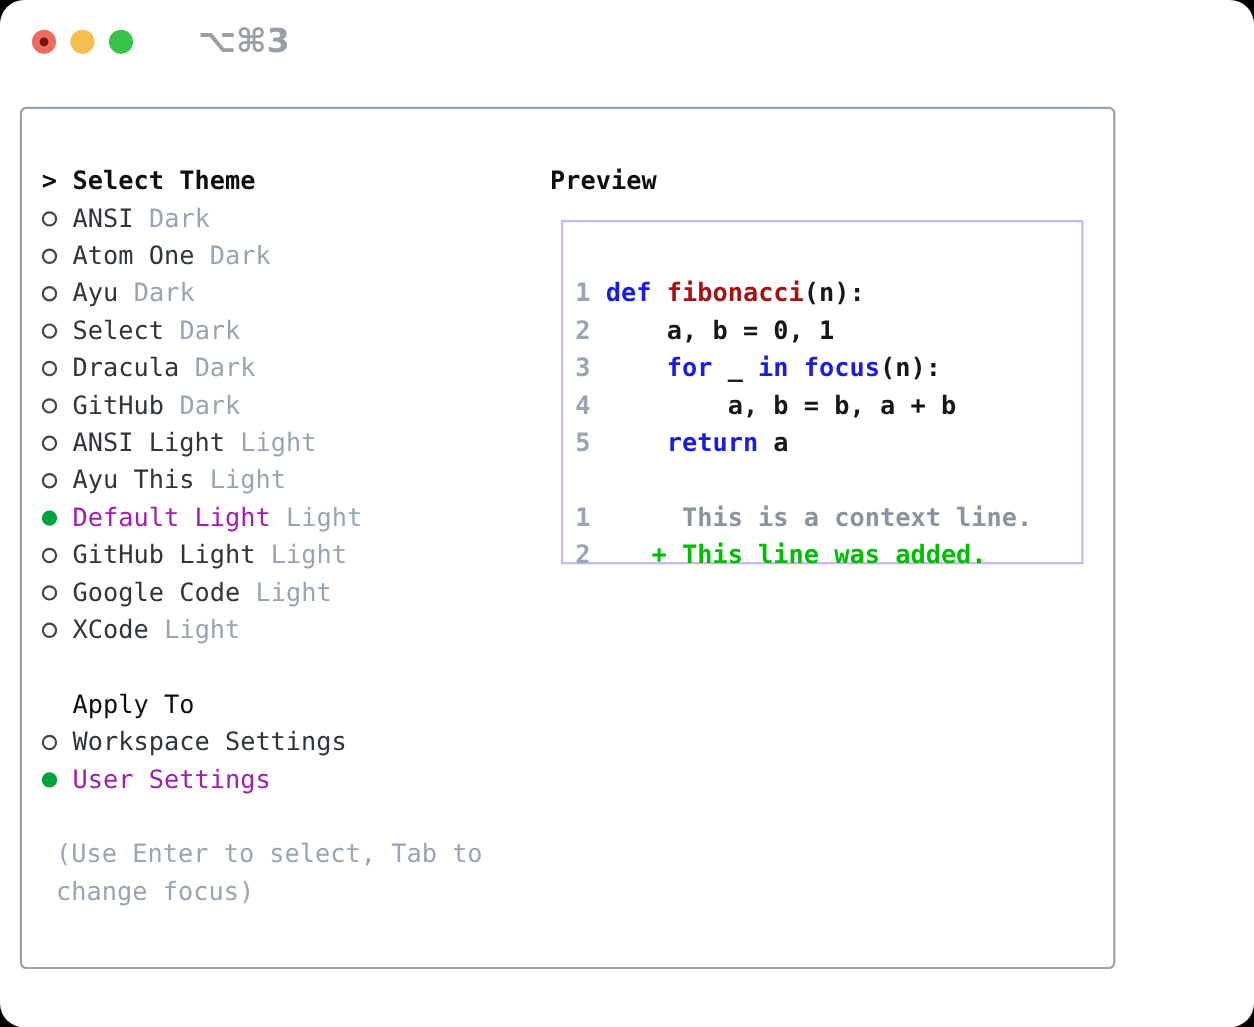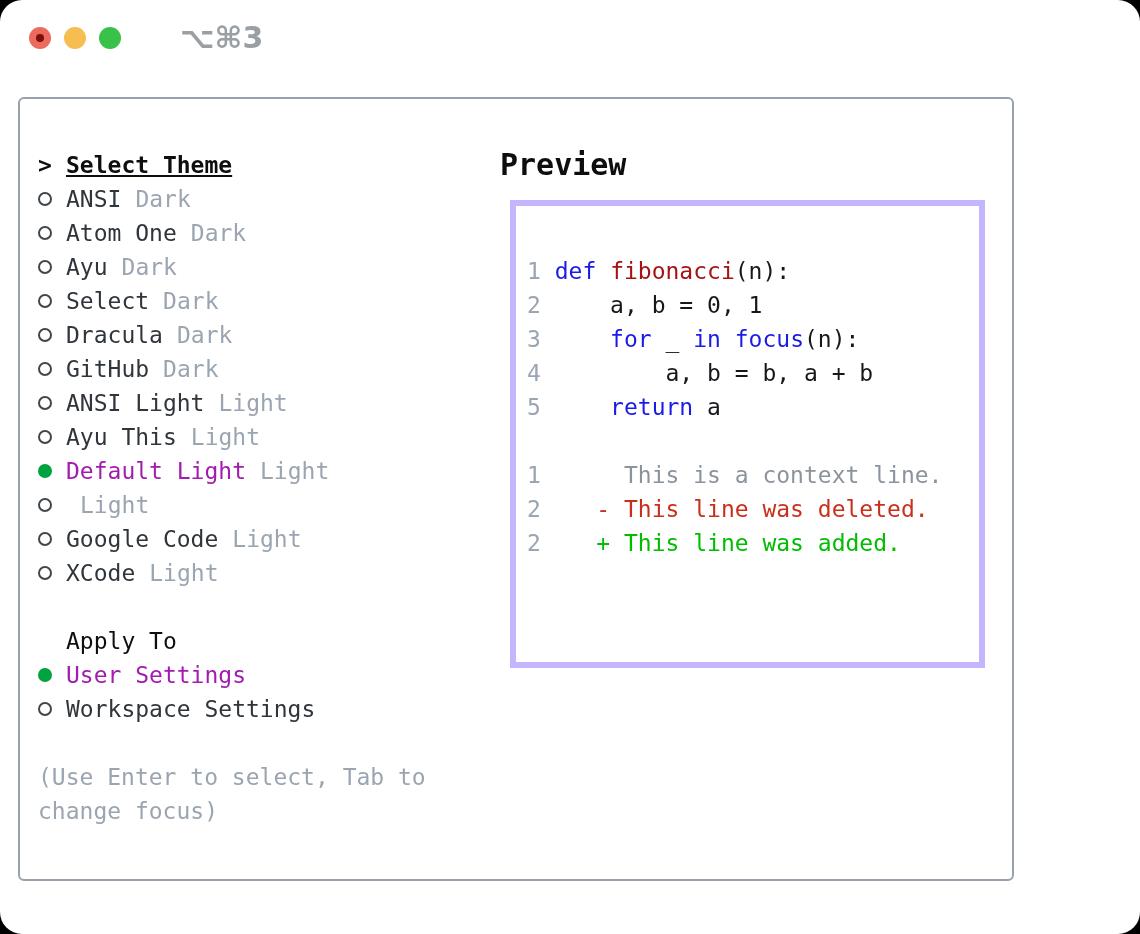--- a/index.html
+++ b/index.html
@@ -13,35 +13,35 @@
   .light.green{background:#38C24A;}
   .light .dot{position:absolute;left:7px;top:7px;width:8px;height:8px;border-radius:50%;background:#7A100A;}
   .shortcut{margin-left:46px;font-family:"DejaVu Sans",sans-serif;font-size:30px;font-weight:bold;color:#9A9FA5;line-height:22px;}
   
   .panel{position:absolute;left:18px;top:97px;width:996px;height:784px;box-sizing:border-box;
          border:2px solid #99A2AC;border-radius:6px;}
   
   .left-col{position:absolute;left:18px;top:49px;font-size:23px;color:#2F353B;}
   .row{height:34px;display:flex;align-items:center;white-space:pre;}
   .prompt{display:inline-block;width:28px;font-weight:bold;color:#0E0E0E;}
-  .title{font-weight:bold;color:#0E0E0E;text-decoration:underline;}
+  .title{font-weight:bold;color:#0E0E0E;}
   .radio{width:14px;height:14px;box-sizing:border-box;border:2px solid #41464C;border-radius:50%;
          margin-right:14px;flex:none;}
   .row.selected .radio{background:#00A33E;border-color:#00A33E;}
   .name{color:#2F353B;}
   .row.selected .name{color:#a21caf;}
   .variant{color:#9AA5B1;margin-left:14px;}
   .apply-header{padding-left:28px;color:#0E0E0E;}
   .blank{height:34px;}
-  .hint{width:404px;line-height:34px;color:#9AA5B1;white-space:normal;}
+  .hint{width:404px;line-height:34px;color:#9AA5B1;white-space:normal;margin-left:13px;}
   
   .preview-title{position:absolute;left:480px;top:49px;height:34px;line-height:34px;
-                 font-size:30px;font-weight:bold;color:#0E0E0E;}
-  .preview-box{position:absolute;left:490px;top:101px;width:475px;height:468px;box-sizing:border-box;
-               border:6px solid #c4b5fd;background:#fff;}
+                 font-size:23px;font-weight:bold;color:#0E0E0E;}
+  .preview-box{position:absolute;left:490px;top:101px;width:475px;height:313px;box-sizing:border-box;
+               border:2px solid #c4b5fd;background:#fff;font-weight:bold;}
   #code{padding:48px 0 0 11px;}
   .cline{white-space:pre;height:34px;line-height:34px;font-size:23px;}
   .num{color:#9AA5B1;}
   .kw{color:#1B1BE8;}
   .fn{color:#A61212;}
   .pl{color:#15181B;}
   .ctx{color:#8B949E;}
   .del{color:#C9301C;}
   .add{color:#00BD00;text-align:center;}
 </style>
@@ -66,44 +66,43 @@
       <div id="theme-list">
           <div class="row"><span class="radio"></span><span class="name">ANSI</span><span class="variant">Dark</span></div>
           <div class="row"><span class="radio"></span><span class="name">Atom One</span><span class="variant">Dark</span></div>
           <div class="row"><span class="radio"></span><span class="name">Ayu</span><span class="variant">Dark</span></div>
           <div class="row"><span class="radio"></span><span class="name">Select</span><span class="variant">Dark</span></div>
           <div class="row"><span class="radio"></span><span class="name">Dracula</span><span class="variant">Dark</span></div>
           <div class="row"><span class="radio"></span><span class="name">GitHub</span><span class="variant">Dark</span></div>
           <div class="row"><span class="radio"></span><span class="name">ANSI Light</span><span class="variant">Light</span></div>
           <div class="row"><span class="radio"></span><span class="name">Ayu This</span><span class="variant">Light</span></div>
           <div class="row selected"><span class="radio"></span><span class="name">Default Light</span><span class="variant">Light</span></div>
-          <div class="row"><span class="radio"></span><span class="variant">Light</span></div>
+          <div class="row"><span class="radio"></span><span class="name">GitHub Light</span><span class="variant">Light</span></div>
           <div class="row"><span class="radio"></span><span class="name">Google Code</span><span class="variant">Light</span></div>
           <div class="row"><span class="radio"></span><span class="name">XCode</span><span class="variant">Light</span></div>
         </div>
       <div class="blank"></div>
       <div class="row apply-header">
         <span>Apply To</span>
       </div>
       <div id="apply-list">
+          <div class="row"><span class="radio"></span><span class="name">Workspace Settings</span></div>
           <div class="row selected"><span class="radio"></span><span class="name">User Settings</span></div>
-          <div class="row"><span class="radio"></span><span class="name">Workspace Settings</span></div>
         </div>
       <div class="blank"></div>
       <div class="hint">(Use Enter to select, Tab to change focus)</div>
     </div>
 
     <div class="preview-title">Preview</div>
     <div class="preview-box">
       <div id="code">
           <div class="cline"><span class="num">1</span> <span class="kw">def</span><span class="pl"> </span><span class="fn">fibonacci</span><span class="pl">(n):</span></div>
           <div class="cline"><span class="num">2</span> <span class="pl">    a, b = 0, 1</span></div>
           <div class="cline"><span class="num">3</span> <span class="pl">    </span><span class="kw">for</span><span class="pl"> _ </span><span class="kw">in</span><span class="pl"> </span><span class="kw">focus</span><span class="pl">(n):</span></div>
           <div class="cline"><span class="num">4</span> <span class="pl">        a, b = b, a + b</span></div>
           <div class="cline"><span class="num">5</span> <span class="pl">    </span><span class="kw">return</span><span class="pl"> a</span></div>
           <div class="cline"><span class="num"></span></div>
           <div class="cline"><span class="num">1</span> <span class="ctx">     This is a context line.</span></div>
-          <div class="cline"><span class="num">2</span> <span class="del">   - This line was deleted.</span></div>
           <div class="cline"><span class="num">2</span> <span class="add">   + This line was added.</span></div>
         </div>
     </div>
   </div>
 </div>
 
 </body></html>

